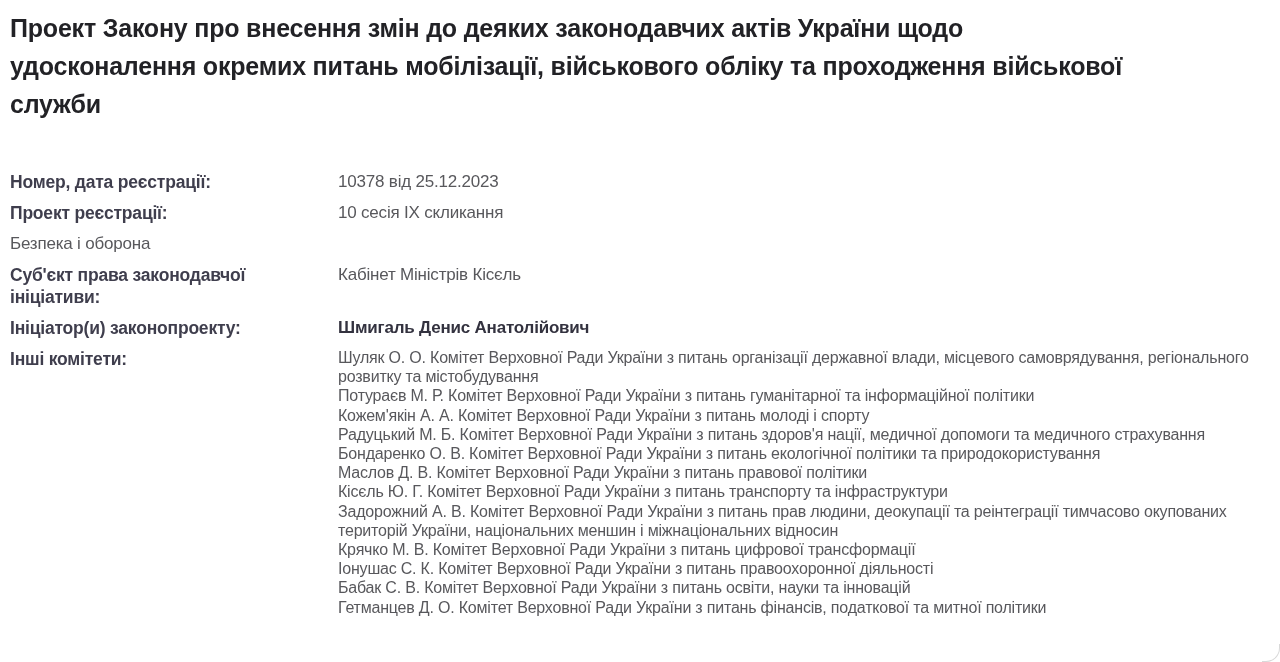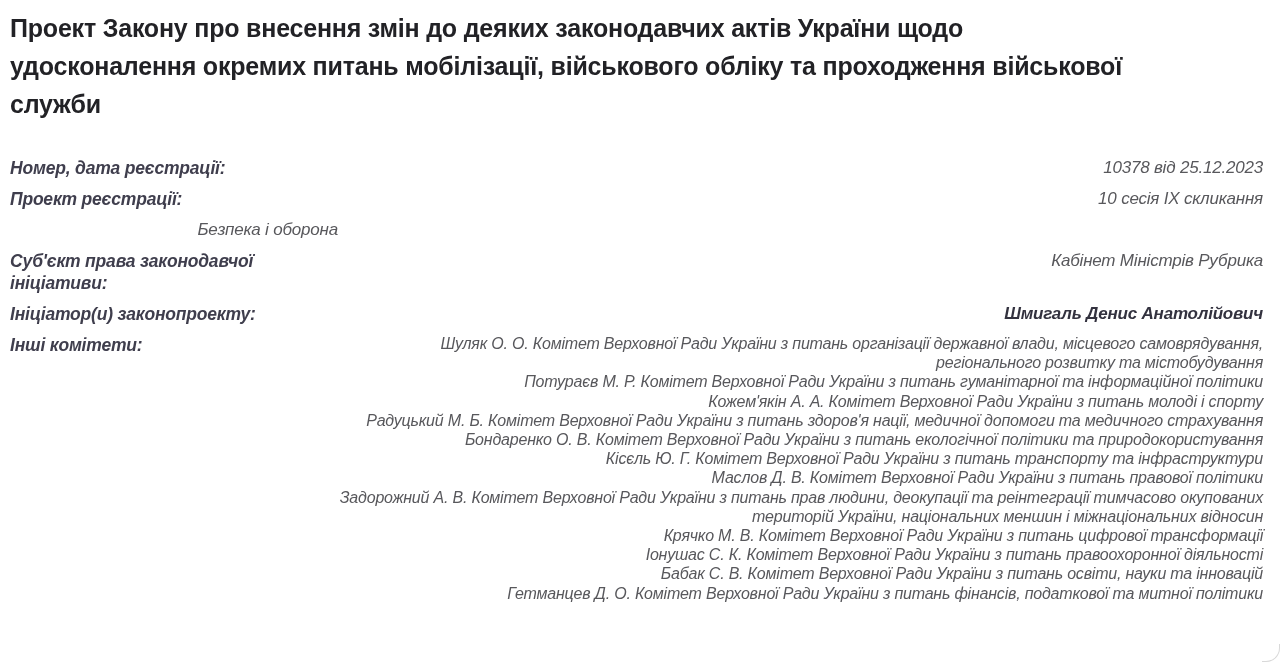--- a/index.html
+++ b/index.html
@@ -16,32 +16,32 @@
     width:1280px;height:662px;overflow:hidden;position:relative;
   }
   .page{
     width:1280px;height:662px;overflow:hidden;background:var(--c-bg);
     padding:9px 16px 12px 10px;position:relative;
   }
   .title{
     font-size:25px;font-weight:bold;line-height:38px;
     color:var(--c-title);max-width:1120px;letter-spacing:-0.2px;
   }
-  .meta{margin-top:34px;font-style:italic;}
+  .meta{margin-top:48px;}
   .row{
     display:grid;grid-template-columns:328px 1fr;
     margin-bottom:9px;align-items:start;
   }
   .label{
     font-size:17.5px;font-weight:bold;line-height:22px;
     color:var(--c-label);max-width:300px;letter-spacing:-0.2px;
   }
   .value{
     font-size:17px;line-height:22px;color:var(--c-value);
-    letter-spacing:-0.2px;max-width:925px;text-align:right;
+    letter-spacing:-0.2px;max-width:925px;
   }
   .value.strong{font-weight:bold;color:var(--c-strong);}
   .committee-list{max-width:925px;}
   .committee-item{
     font-size:16px;line-height:19.2px;color:var(--c-value);
     letter-spacing:-0.2px;
   }
   .corner-br{
     position:absolute;right:0;bottom:0;width:18px;height:18px;
     border-bottom-right-radius:14px;border-right:1px solid #d9d9d9;
@@ -66,39 +66,39 @@
       <div class="label">Проект реєстрації:</div>
       <div class="value">10 сесія IX скликання</div>
     </div>
 
     <div class="row">
       <div class="value">Безпека і оборона</div>
     </div>
 
     <div class="row">
       <div class="label">Суб'єкт права законодавчої ініціативи:</div>
-      <div class="value">Кабінет Міністрів Рубрика</div>
+      <div class="value">Кабінет Міністрів Кісєль</div>
     </div>
 
     <div class="row">
       <div class="label">Ініціатор(и) законопроекту:</div>
       <div class="value strong">Шмигаль Денис Анатолійович</div>
     </div>
 
 
     <div class="row">
       <div class="label">Інші комітети:</div>
       <div class="value committee-list">
           <div class="committee-item">Шуляк О. О. Комітет Верховної Ради України з питань організації державної влади, місцевого самоврядування, регіонального розвитку та містобудування</div>
           <div class="committee-item">Потураєв М. Р. Комітет Верховної Ради України з питань гуманітарної та інформаційної політики</div>
           <div class="committee-item">Кожем'якін А. А. Комітет Верховної Ради України з питань молоді і спорту</div>
           <div class="committee-item">Радуцький М. Б. Комітет Верховної Ради України з питань здоров'я нації, медичної допомоги та медичного страхування</div>
           <div class="committee-item">Бондаренко О. В. Комітет Верховної Ради України з питань екологічної політики та природокористування</div>
+          <div class="committee-item">Маслов Д. В. Комітет Верховної Ради України з питань правової політики</div>
           <div class="committee-item">Кісєль Ю. Г. Комітет Верховної Ради України з питань транспорту та інфраструктури</div>
-          <div class="committee-item">Маслов Д. В. Комітет Верховної Ради України з питань правової політики</div>
           <div class="committee-item">Задорожний А. В. Комітет Верховної Ради України з питань прав людини, деокупації та реінтеграції тимчасово окупованих територій України, національних меншин і міжнаціональних відносин</div>
           <div class="committee-item">Крячко М. В. Комітет Верховної Ради України з питань цифрової трансформації</div>
           <div class="committee-item">Іонушас С. К. Комітет Верховної Ради України з питань правоохоронної діяльності</div>
           <div class="committee-item">Бабак С. В. Комітет Верховної Ради України з питань освіти, науки та інновацій</div>
           <div class="committee-item">Гетманцев Д. О. Комітет Верховної Ради України з питань фінансів, податкової та митної політики</div>
         </div>
     </div>
 
   </div>
 

